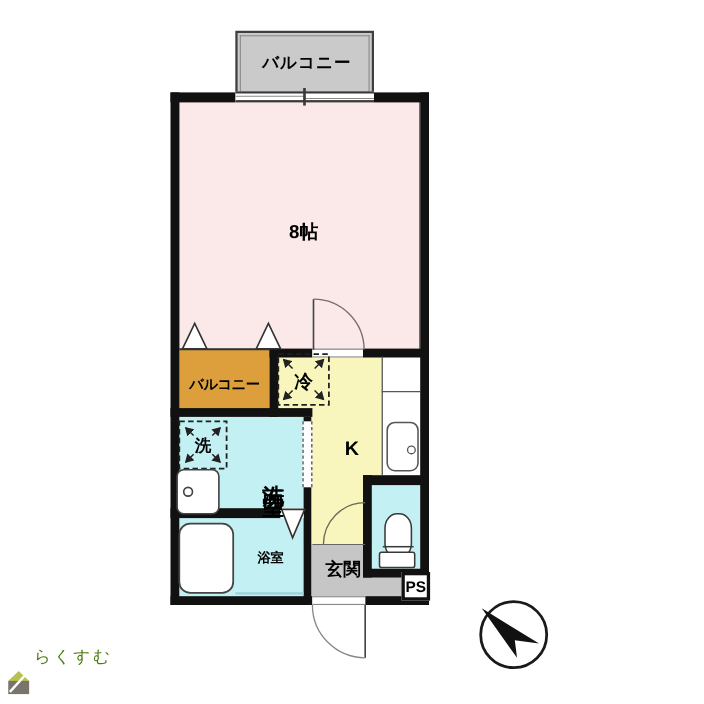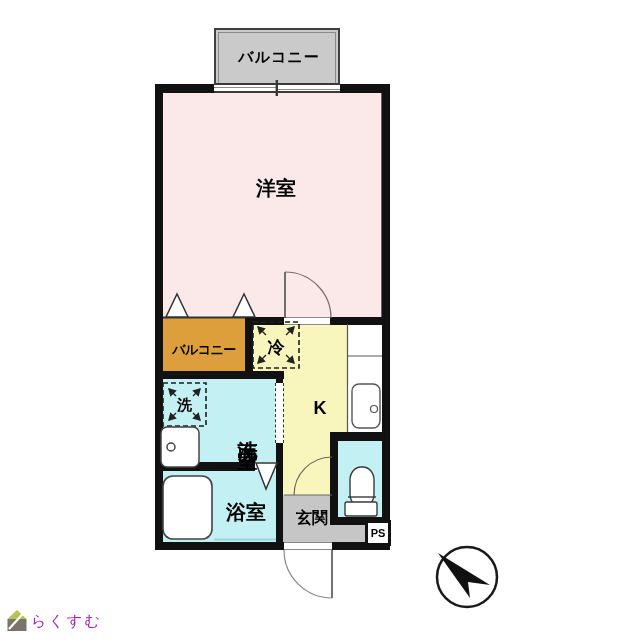--- a/index.html
+++ b/index.html
@@ -24,21 +24,21 @@
   
   #balcony{position:absolute;left:214px;top:28px;width:126px;height:63px;background:#cacaca;border:2px solid #3f3f3f;box-sizing:border-box;}
   #balcony .inner{position:absolute;left:2px;top:2px;right:2px;bottom:0;border:1px solid #8a8a8a;border-bottom:none;}
   
   #window-strip{position:absolute;left:214px;top:83px;width:126px;height:10px;background:#fff;border-top:2px solid #3a3a3a;border-bottom:2px solid #3a3a3a;box-sizing:border-box;}
   
   #ps-box{position:absolute;left:365px;top:520px;width:26px;height:26px;background:#fff;border:3px solid #111;box-sizing:border-box;z-index:6;display:flex;align-items:center;justify-content:center;}
   #svg-overlay{position:absolute;left:0;top:0;z-index:7;pointer-events:none;}
   .lbl{z-index:8;}
   .vert{writing-mode:vertical-rl;text-orientation:upright;}
-  #logo-text{position:absolute;left:31px;top:612px;font-size:15px;font-weight:400;color:#a21caf;letter-spacing:2.5px;z-index:8;}
+  #logo-text{position:absolute;left:31px;top:588px;font-size:15px;font-weight:400;color:#4d7c0f;letter-spacing:2.5px;z-index:8;}
 </style>
 </head>
 <body>
 
 <div id="canvas">
 
   <div id="balcony">
     <div class="inner"></div>
   </div>
 
@@ -68,21 +68,21 @@
   <div class="wall" style="left:330px;top:432px;width:8px;height:93px;"></div>
   <div class="wall" style="left:330px;top:517px;width:60px;height:8px;"></div>
 
   <div id="window-strip"></div>
   <div class="opening thresh" style="left:284px;top:317px;width:46px;height:8px;"></div>
   <div class="opening dashedside" style="left:275px;top:383px;width:9px;height:60px;"></div>
   <div class="opening" style="left:255px;top:462px;width:21px;height:9px;"></div>
   <div class="opening thresh" style="left:284px;top:542px;width:48px;height:8px;"></div>
 
   <div id="ps-box">
-    <span class="lbl" style="position:static;font-size:11px;">PS</span>
+    <span class="lbl" style="position:static;font-size:14px;">PS</span>
   </div>
 
   <svg id="svg-overlay" width="640" height="640" viewBox="0 0 640 640">
     <defs>
       <marker id="ah" markerWidth="7" markerHeight="7" refX="5" refY="3.5" orient="auto">
         <path d="M0,0 L6,3.5 L0,7 Z" fill="#222"></path>
       </marker>
     </defs>
 
     <g>
@@ -162,31 +162,31 @@
 
     <g>
       <polygon points="17,610 26.5,619 7.5,619" fill="#b6c24b"></polygon>
       <rect x="7.5" y="619" width="19" height="12" fill="#7a746c"></rect>
       <line x1="9" y1="629" x2="24" y2="612.5" stroke="#fff" stroke-width="2.2"></line>
     </g>
   </svg>
 
   <div class="lbl" style="left:214px;top:48px;width:130px;font-size:15px;letter-spacing:1px;">バルコニー</div>
 
-  <div class="lbl" style="left:216px;top:176px;width:120px;font-size:20px;line-height:24px;">洋室</div>
+  <div class="lbl" style="left:216px;top:200px;width:120px;font-size:17px;line-height:22px;">8帖</div>
 
   <div class="lbl" style="left:163px;top:341px;width:82px;font-size:13px;letter-spacing:-0.5px;">バルコニー</div>
 
   <div class="lbl" style="left:253px;top:336px;width:46px;font-size:17px;">冷</div>
 
   <div class="lbl" style="left:300px;top:398px;width:40px;font-size:18px;">K</div>
 
   <div class="lbl" style="left:163px;top:396px;width:43px;font-size:15px;">洗</div>
 
   <div class="lbl vert" style="left:235px;top:386px;height:90px;font-size:20px;letter-spacing:4px;">洗面室</div>
 
-  <div class="lbl" style="left:216px;top:499px;width:60px;font-size:20px;">浴室</div>
+  <div class="lbl" style="left:216px;top:499px;width:60px;font-size:12px;">浴室</div>
 
   <div class="lbl" style="left:288px;top:508px;width:48px;font-size:16px;">玄関</div>
 
   <div id="logo-text">らくすむ</div>
 
 </div>
 
 </body></html>

